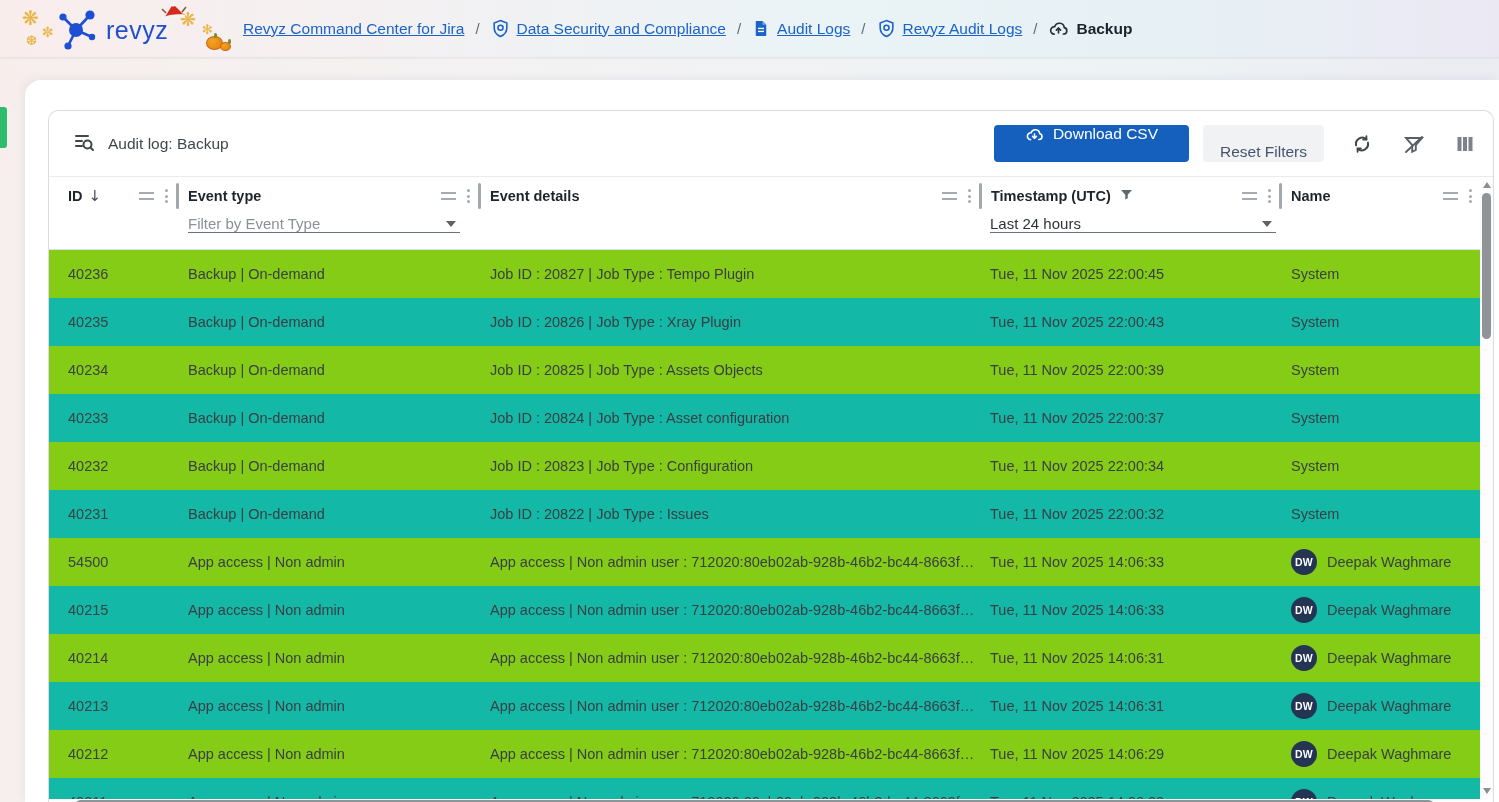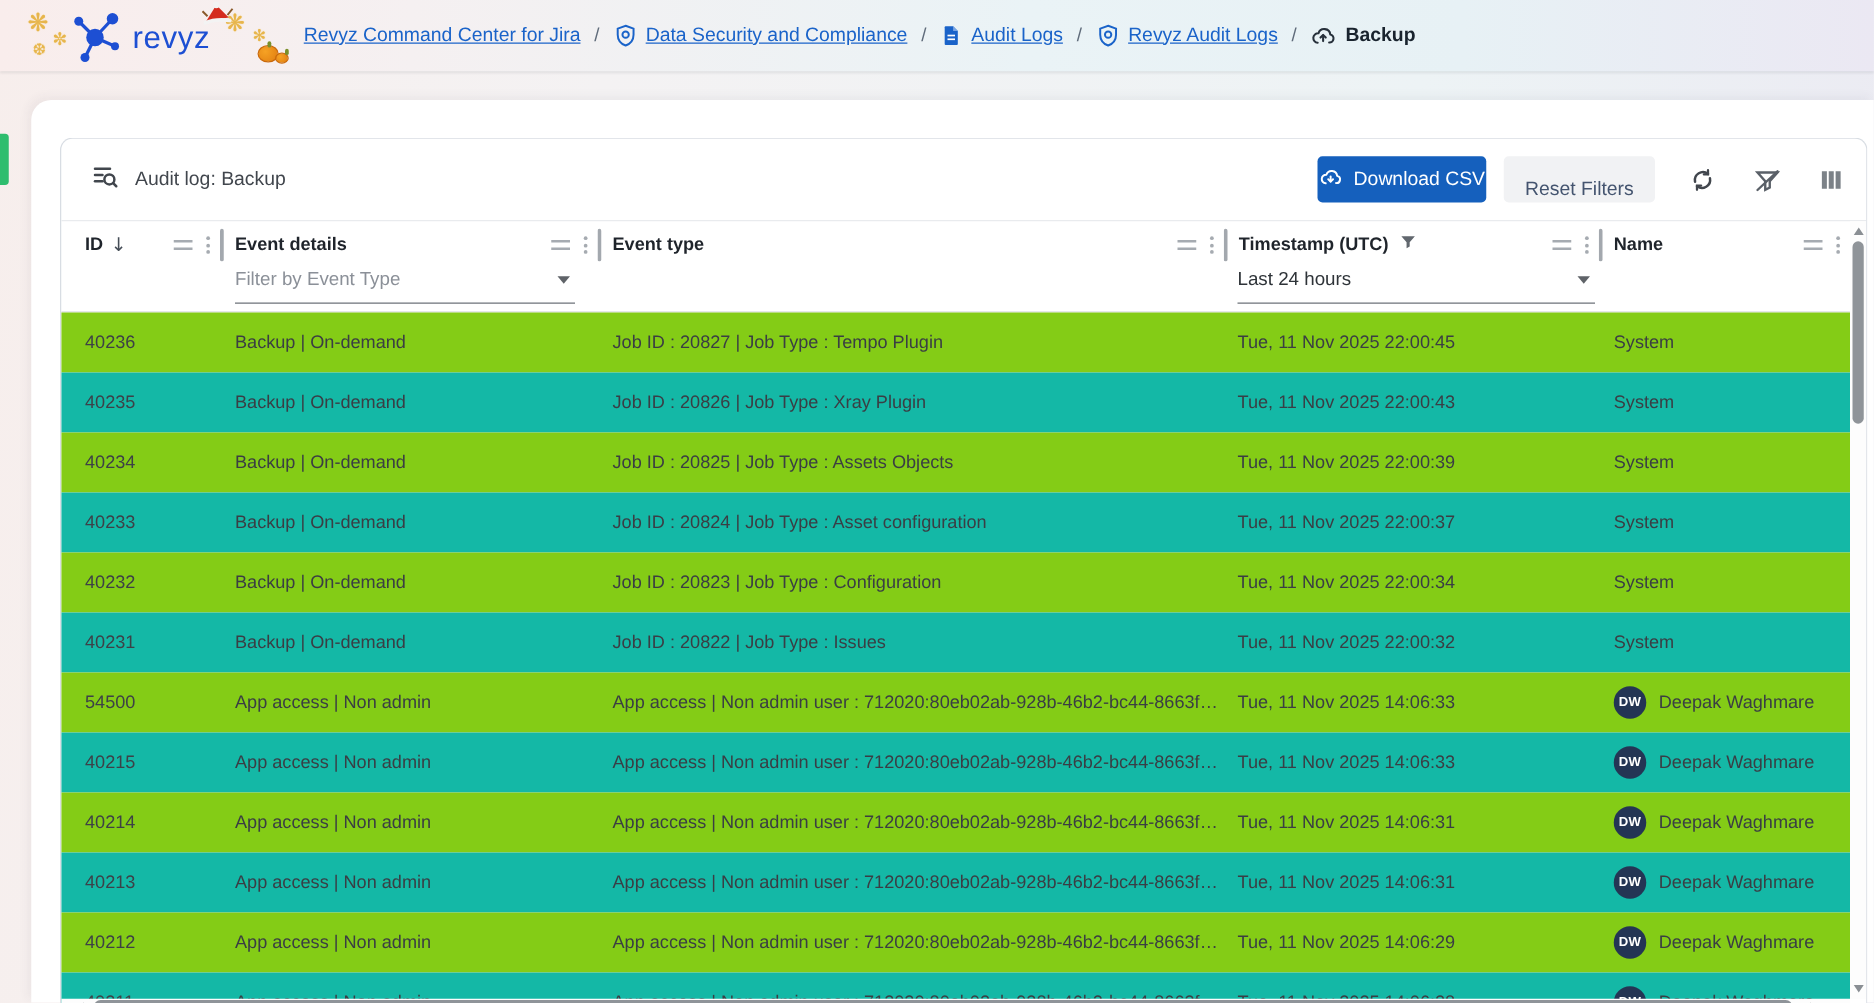--- a/index.html
+++ b/index.html
@@ -39,21 +39,21 @@
 
   .table-card { position:absolute; left:48px; top:110px; width:1446px; height:702px;
     background:#fff; border:1px solid #d8dde3; border-bottom:none;
     border-radius:10px 10px 0 0; overflow:hidden; }
 
   
   .toolbar { height:66px; display:flex; align-items:center; padding:0 16px 0 24px;
     border-bottom:1px solid #e9ebee; }
   .tb-title { display:flex; align-items:center; gap:13px; color:#41464d; font-size:15.5px; }
   .tb-right { margin-left:auto; display:flex; align-items:center; }
-  .btn-primary { display:flex; align-items:center; gap:9px; height:37px; padding:0 1px;
+  .btn-primary { display:flex; gap:9px; height:37px; padding:0 31px;
     background:#1560bd; color:#fff; font-size:15.5px; border:none; border-radius:4px; cursor:pointer;
     font-family:"Liberation Sans", sans-serif; }
   .btn-secondary { height:37px; padding:18px 17px; margin-left:14px; background:#f1f2f4; color:#44546f;
     font-size:15.5px; border:none; border-radius:4px; cursor:pointer;
     font-family:"Liberation Sans", sans-serif; }
   .icon-btn { background:none; border:none; cursor:pointer; margin-left:25px; padding:2px;
     display:flex; align-items:center; }
 
   
   .grid-row { display:grid; grid-template-columns:127px 302px 501px 300px 1fr;text-align:center; }
@@ -65,21 +65,21 @@
   .sort-arrow { font-family:"DejaVu Sans", sans-serif; color:#454d57; font-size:15px; margin-left:6px; }
   .th-tools { margin-left:auto; display:flex; align-items:center; gap:11px; padding-right:8px; }
   .drag-handle { width:15px; height:8px; border-top:2px solid #a6abb1; border-bottom:2px solid #a6abb1; }
   .dots { display:flex; flex-direction:column; gap:2.5px; }
   .dots i { width:3px; height:3px; border-radius:50%; background:#a6abb1; }
   .funnel { margin-left:8px; }
 
   .filter-row { height:37px; margin-right:13px; border-bottom:1px solid #dde0e4; }
   .filter-cell { display:flex; align-items:flex-start; }
   .filter-select { display:flex; align-items:center; width:272px; margin-left:12px;
-    border-bottom:1px solid #6d737a; padding-bottom:10px; margin-top:2px; cursor:pointer;gap:33px; }
+    border-bottom:1px solid #6d737a; padding-bottom:0; margin-top:2px; cursor:pointer;gap:33px; }
   .filter-select.ts { width:286px; margin-left:11px; }
   .filter-placeholder { font-size:15px; color:#8b9098; }
   .filter-value { font-size:15px; color:#2e3338; }
   .caret { margin-left:auto; width:0; height:0; border-left:5px solid transparent;
     border-right:5px solid transparent; border-top:6px solid #5f6368; margin-right:4px; }
 
   
   .tbody { margin-right:13px; }
   .data-row { height:48px; background:#84cc16; cursor:pointer; }
   .data-row.alt { background:#14b8a6; }
@@ -256,33 +256,33 @@
         <span class="drag-handle"></span>
         <span class="dots">
             <i></i>
             <i></i>
             <i></i>
           </span>
       </span>
     </div>
     <div class="th">
       <span class="col-div"></span>
-      <span class="th-label">Event details</span>
+      <span class="th-label">Event type</span>
       <span class="th-tools">
         <span class="drag-handle"></span>
         <span class="dots">
             <i></i>
             <i></i>
             <i></i>
           </span>
       </span>
     </div>
     <div class="th">
       <span class="col-div"></span>
-      <span class="th-label">Event type</span>
+      <span class="th-label">Event details</span>
       <span class="th-tools">
         <span class="drag-handle"></span>
         <span class="dots">
             <i></i>
             <i></i>
             <i></i>
           </span>
       </span>
     </div>
     <div class="th">

